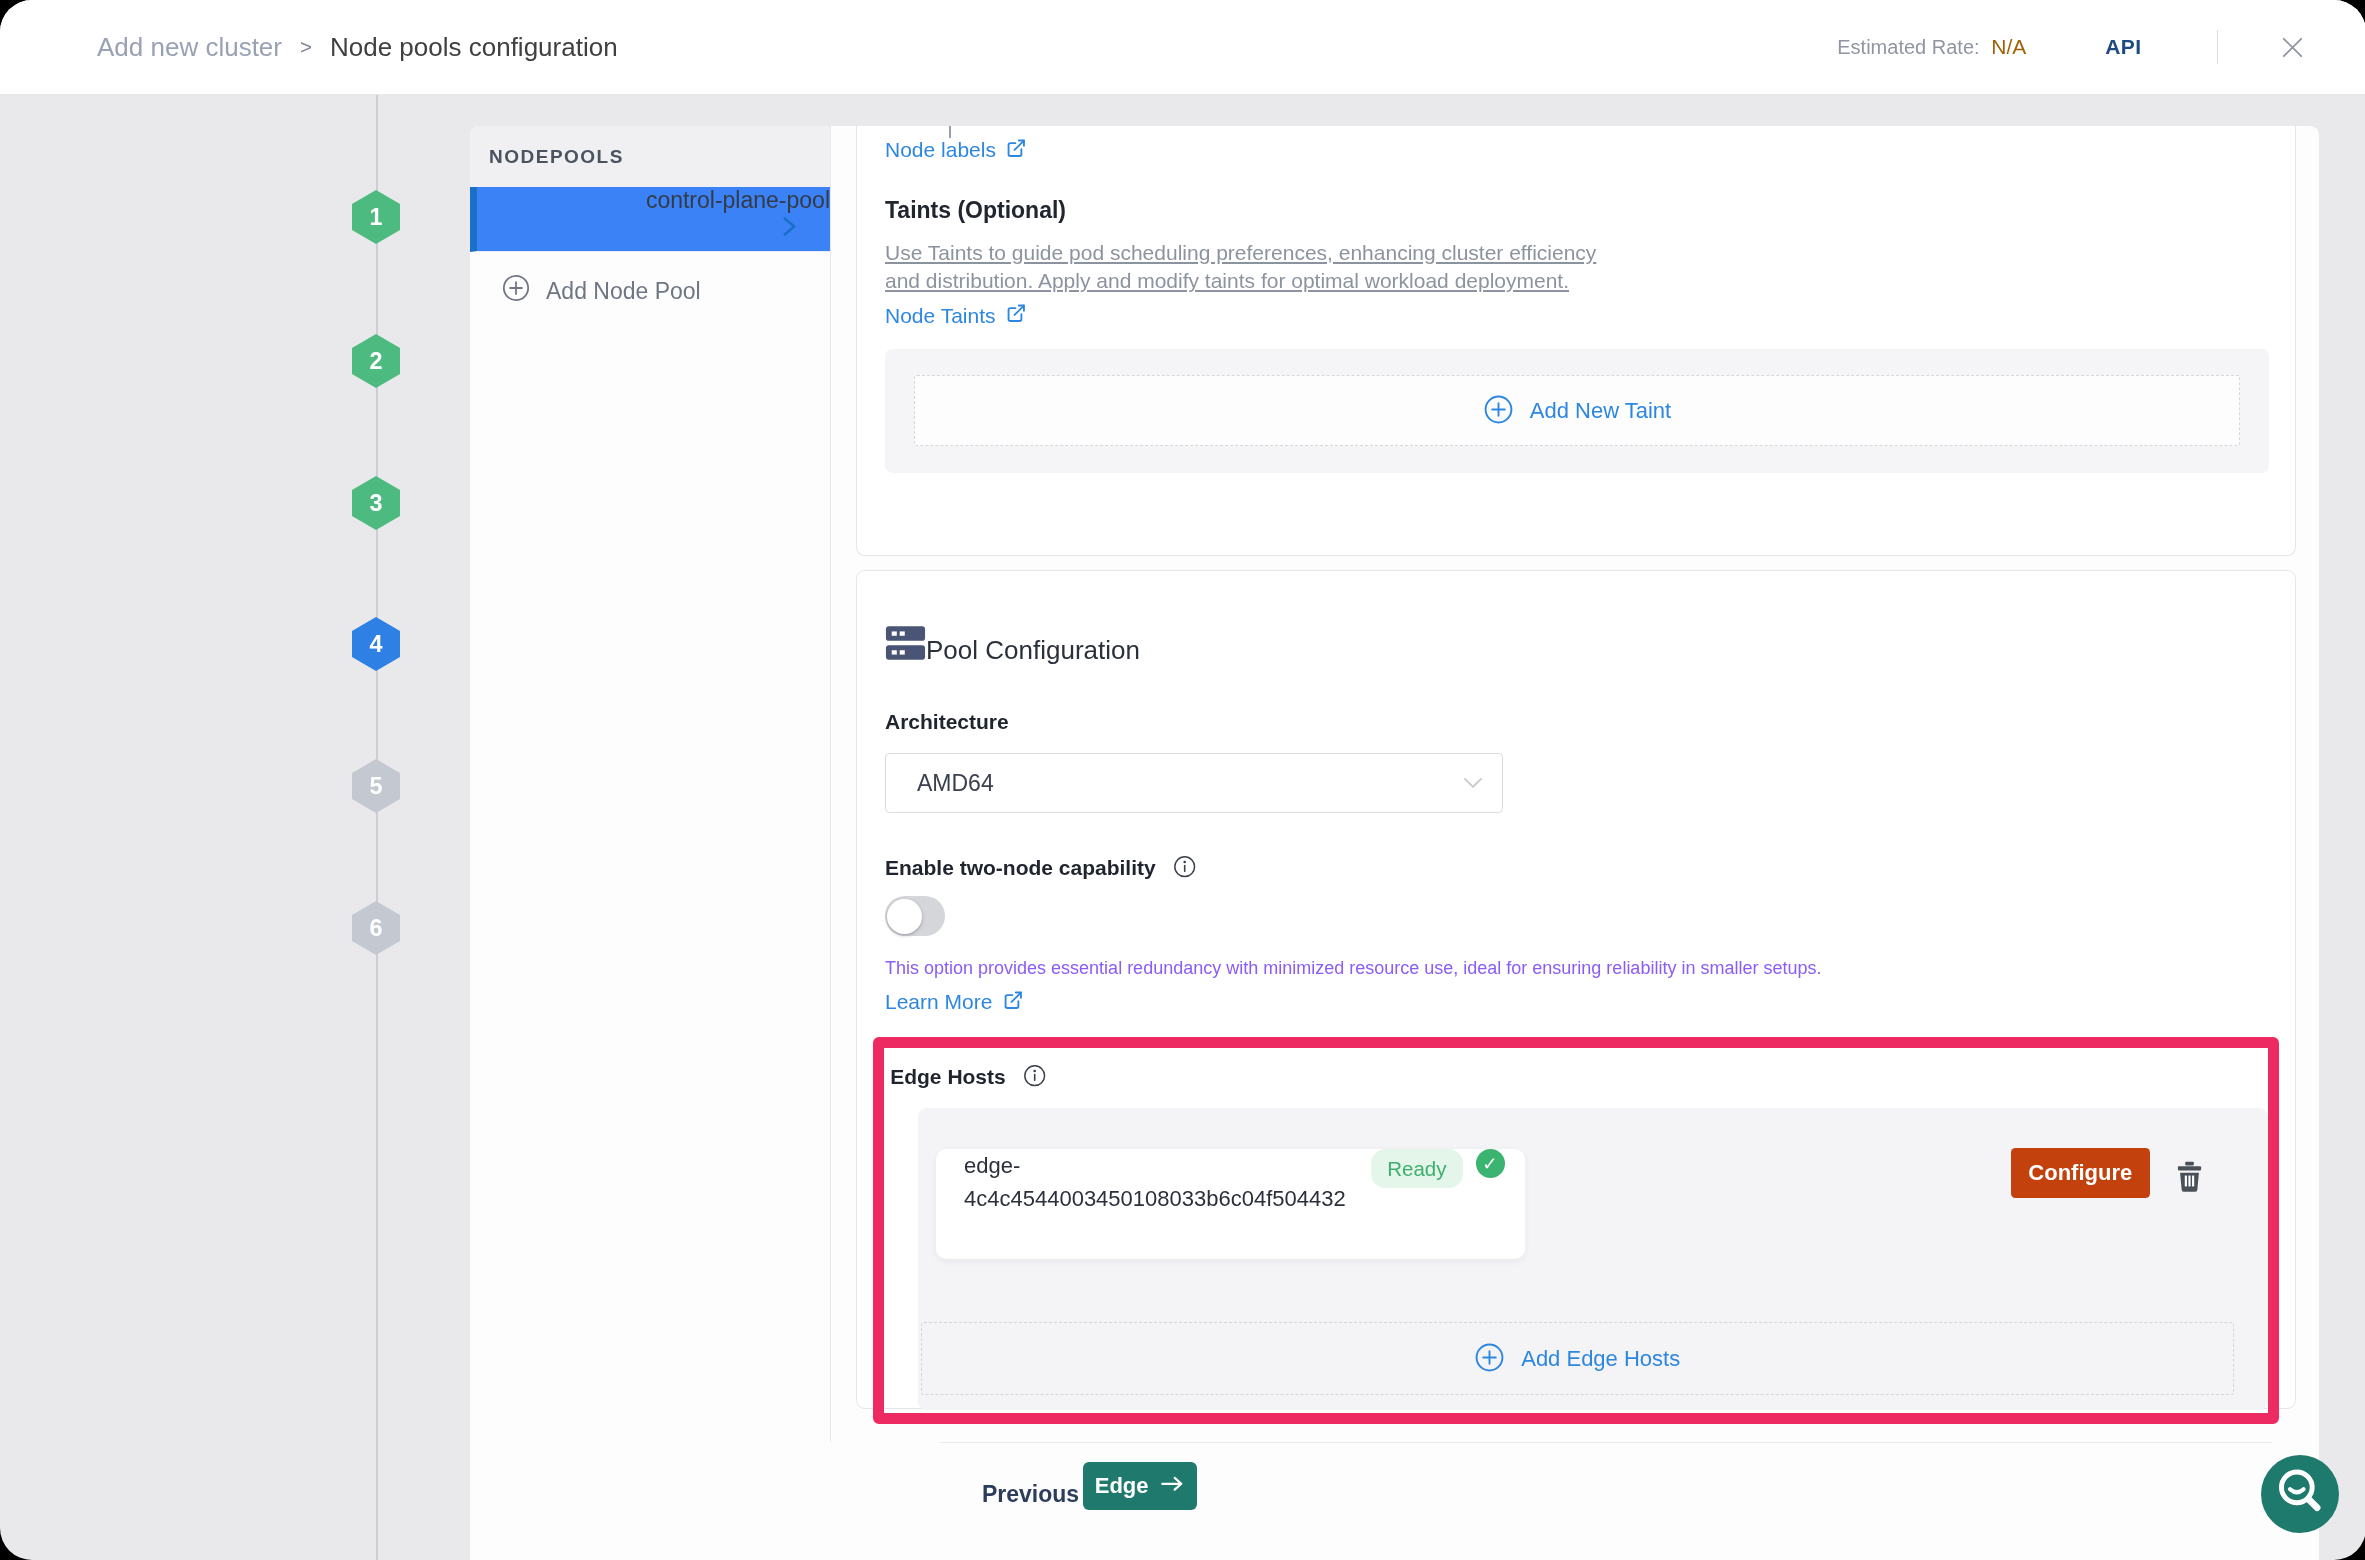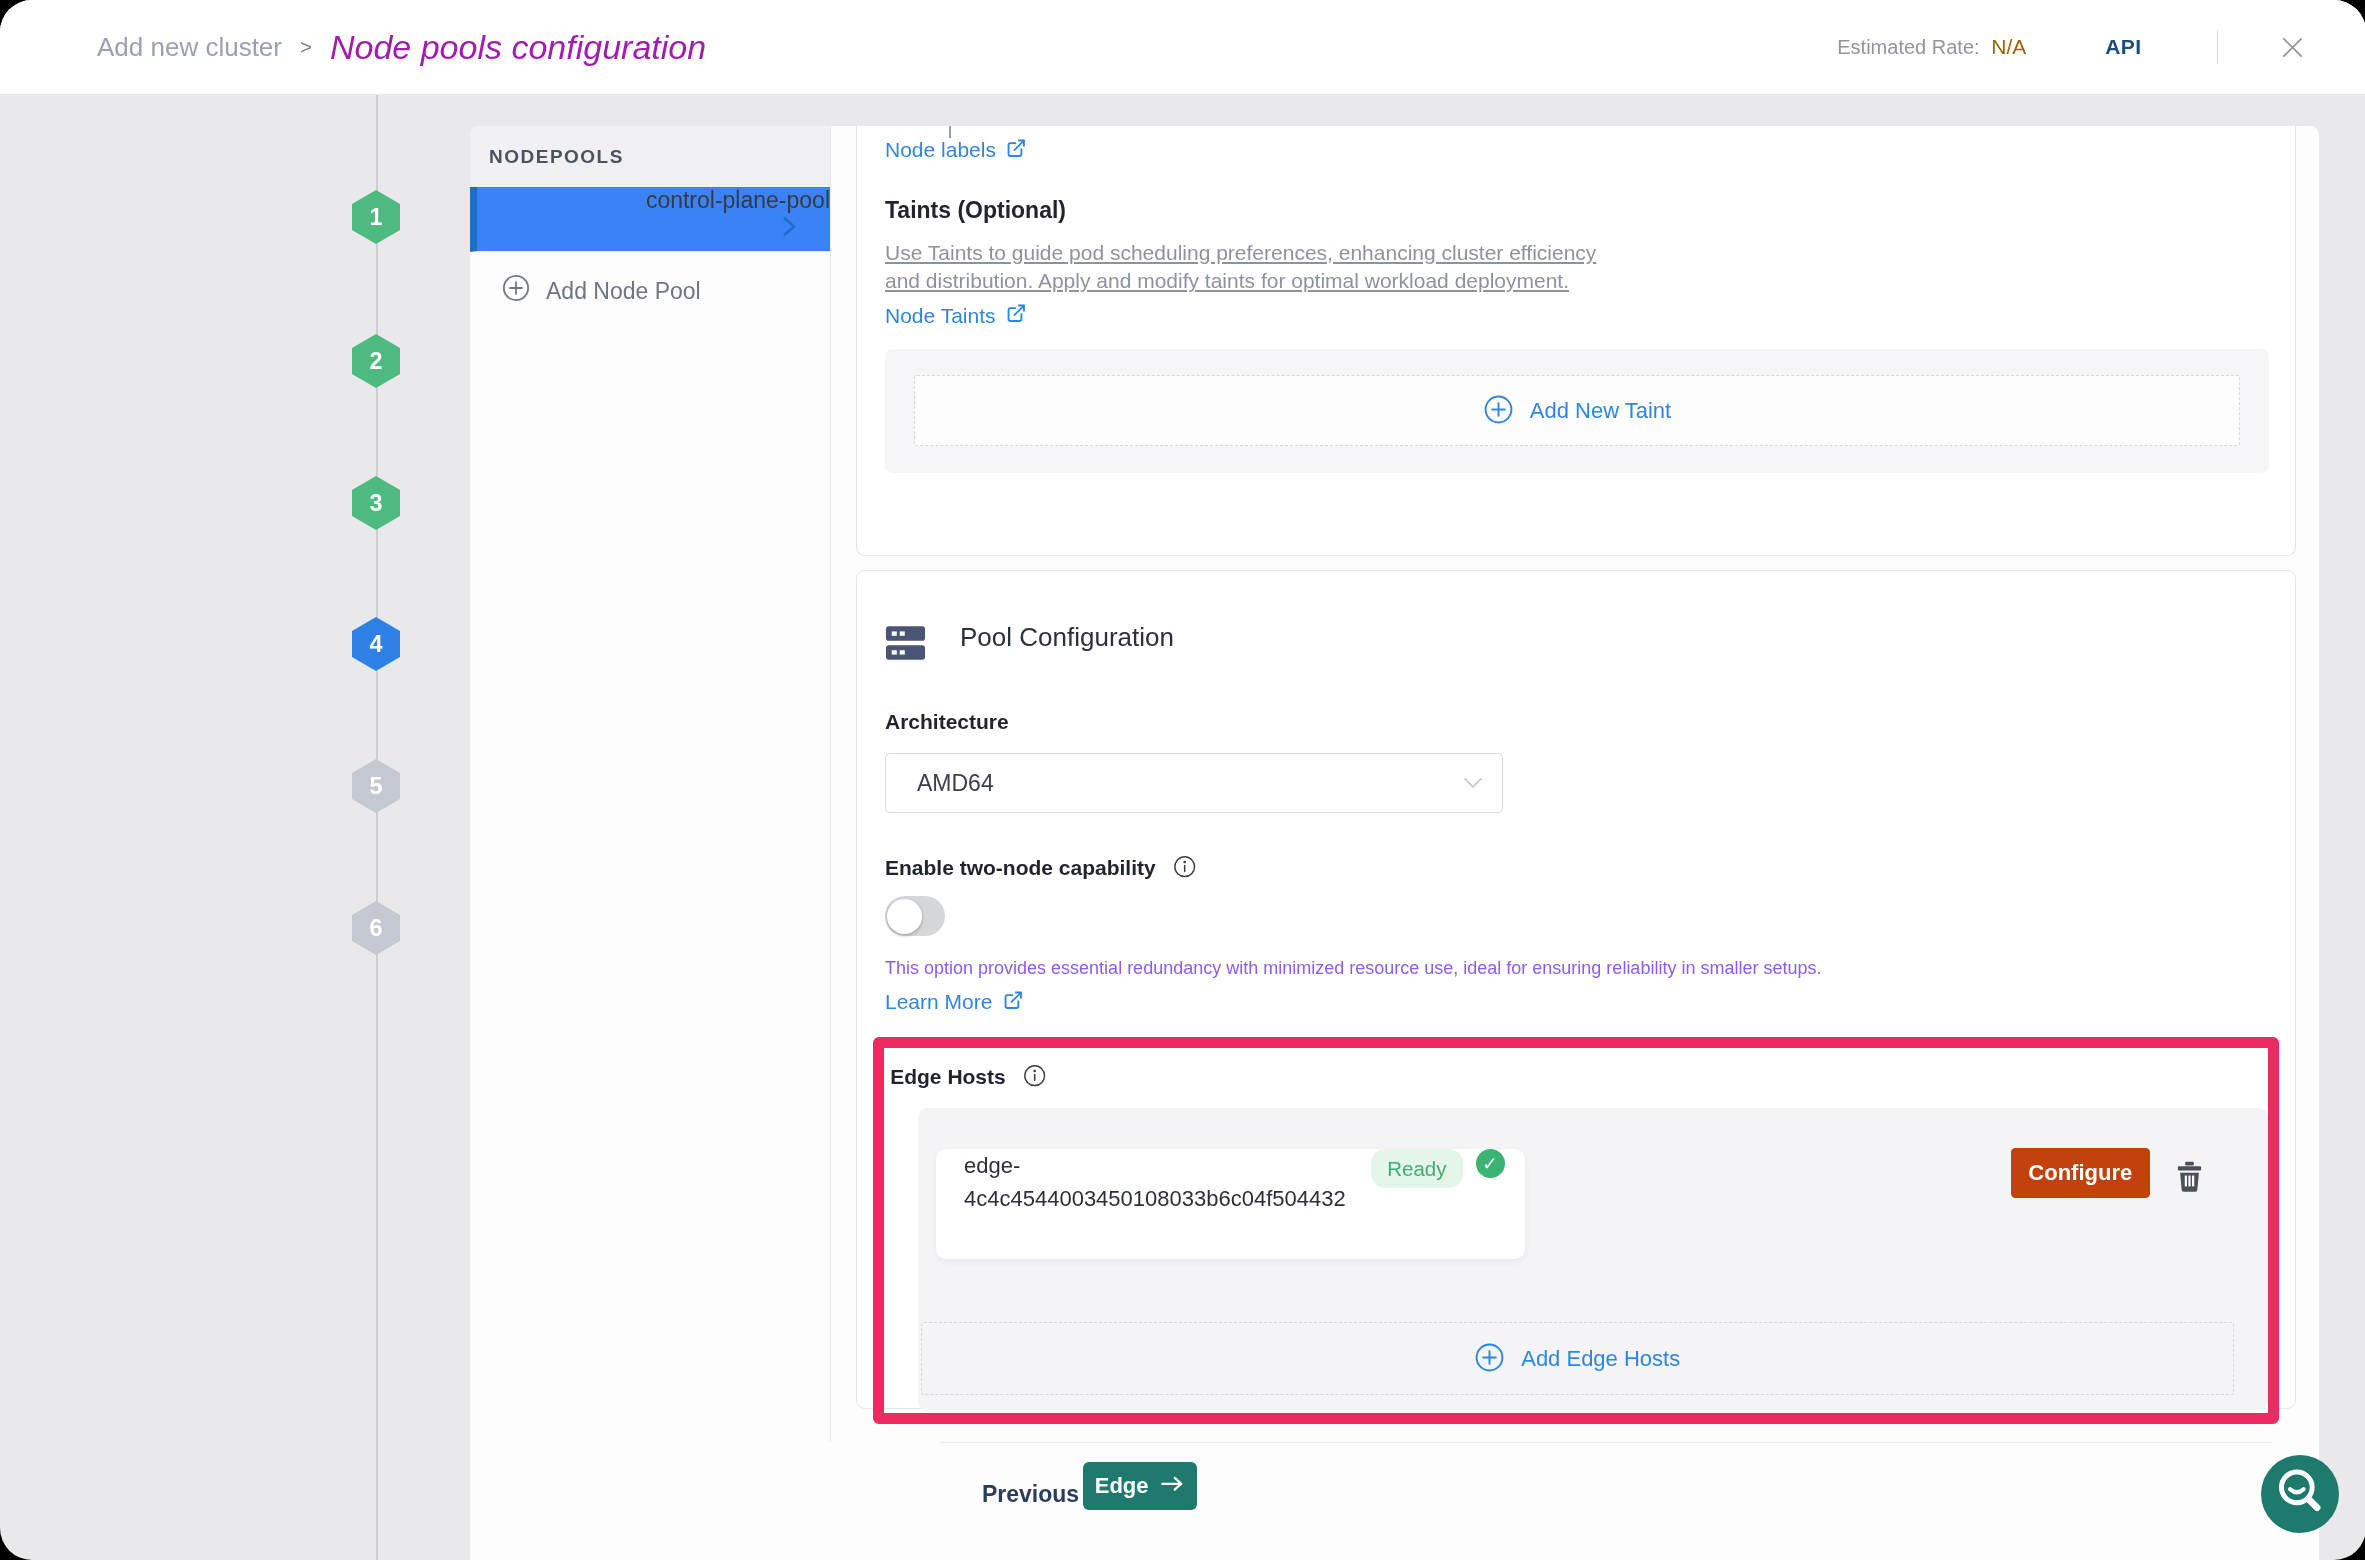--- a/index.html
+++ b/index.html
@@ -3,21 +3,21 @@
 <meta charset="utf-8">
 <style>
   html,body{margin:0;padding:0;background:#000;}
   .screen{position:relative;width:2366px;height:1560px;background:#e9e9ec;border-radius:32px;overflow:hidden;
     font-family:"Liberation Sans","DejaVu Sans",sans-serif;color:#343b48;}
   
   .header{position:absolute;left:0;top:0;width:100%;height:94px;background:#fff;border-bottom:0.7px solid #e7e8ec;z-index:5;}
   .crumbs{position:absolute;left:97px;top:0;height:94px;display:flex;align-items:center;gap:18px;}
   .crumb-parent{font-size:26px;font-weight:500;color:#99a1b4;}
   .crumb-sep{font-size:20.5px;color:#7d8596;}
-  .crumb-current{font-size:34px;font-weight:500;color:#a21caf;font-style:italic;}
+  .crumb-current{font-size:26px;font-weight:500;color:#404040;}
   .hdr-right{position:absolute;right:56px;top:0;height:94px;display:flex;align-items:center;}
   .est-label{font-size:20px;color:#8f96a2;}
   .est-value{font-size:21px;font-weight:500;color:#a16207;margin-left:11.7px;}
   .api-link{font-size:21px;font-weight:700;color:#1d4a80;margin-left:79px;letter-spacing:0.4px;cursor:pointer;}
   .hdr-div{width:1.5px;height:34px;background:#dcdee3;margin-left:75px;}
   .close-btn{margin-left:57px;width:35px;height:35px;display:flex;align-items:center;justify-content:center;cursor:pointer;}
   
   .vline{position:absolute;left:376px;top:94px;bottom:0;width:1.5px;background:#cdced4;}
   .step{position:absolute;}
   .hex{position:absolute;left:352px;width:48px;height:54px;display:flex;align-items:center;justify-content:center;
@@ -42,21 +42,21 @@
   .sliver{position:absolute;left:92px;top:0;width:2.2px;height:11.7px;background:#9aa0ab;}
   .link{display:inline-flex;align-items:center;gap:10.2px;color:#2d87e0;font-size:21px;font-weight:500;cursor:pointer;}
   .node-labels-row{padding-top:11.7px;}
   .taints-title{margin-top:34px;font-size:23px;font-weight:600;color:#20252f;}
   .taints-desc{margin-top:14.6px;font-size:21px;color:#8d939e;line-height:28.5px;max-width:725px;text-decoration:underline;}
   .node-taints-row{margin-top:7.3px;}
   .taint-panel{margin-top:20.5px;height:124px;background:#f5f5f8;border-radius:7.3px;padding:26px 29px;box-sizing:border-box;}
   .dashed-box{height:71px;border:1.5px dashed #d5d7dd;border-radius:2.9px;background:#fdfdfe;display:flex;align-items:center;justify-content:center;gap:16px;box-sizing:border-box;cursor:pointer;}
   .dashed-label{color:#2d87e0;font-size:22px;font-weight:500;}
   .card2{position:absolute;left:24px;right:23px;top:444px;height:839px;border-radius:8.8px;padding:0 25px 0 28px;}
-  .pc-head{margin-top:51px;display:flex;align-items:flex-start;gap:34px;}
+  .pc-head{margin-top:51px;display:flex;align-items:flex-end;}
   .pc-title{font-size:26px;font-weight:500;color:#2a303c;}
   .field-label{font-size:21px;font-weight:600;color:#1f242e;}
   .arch-label{margin-top:44px;}
   .select{margin-top:19px;width:618px;height:60px;border:1.5px solid #dbdce1;border-radius:4.4px;display:flex;align-items:center;box-sizing:border-box;background:#fff;cursor:pointer;}
   .select-value{font-size:23px;color:#3a404d;padding-left:31px;}
   .select-chev{margin-left:auto;margin-right:17.6px;display:flex;}
   .label-row{display:flex;align-items:center;gap:17.6px;}
   .tn-label-row{margin-top:42px;}
   .toggle{margin-top:16px;width:60px;height:40px;border-radius:20px;background:#d5d6da;position:relative;cursor:pointer;}
   .toggle-knob{position:absolute;left:2.2px;top:2.2px;width:35px;height:35px;border-radius:50%;background:#fff;box-shadow:0 1.5px 3.7px rgba(0,0,0,.25);}

